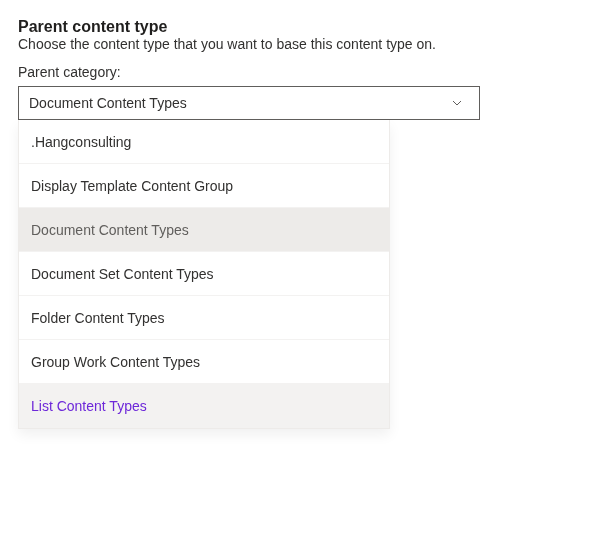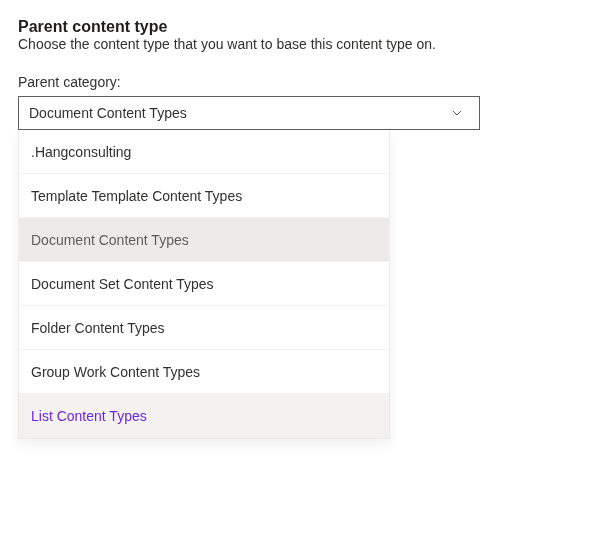--- a/index.html
+++ b/index.html
@@ -12,21 +12,21 @@
     }
     .section-title {
       font-size: 16px;
       font-weight: 600;
       color: #201f1e;
       margin-bottom: 0;
     }
     .section-description {
       font-size: 14px;
       color: #323130;
-      margin-bottom: 22px;
+      margin-bottom: 12px;
       font-weight: 400;
     }
     .field-label {
       font-size: 14px;
       color: #323130;
       margin-bottom: 6px;
       font-weight: 400;
     }
     .combobox {
       width: 462px;
@@ -90,19 +90,19 @@
   <span class="combobox-value">Document Content Types</span>
   <span class="chevron-wrap">
     <svg width="12" height="12" viewBox="0 0 12 12" fill="none">
       <path d="M2 4 L6 8 L10 4" stroke="currentColor" stroke-width="1" fill="none"></path>
     </svg>
   </span>
 </div>
 
 <div class="dropdown-list" id="dropdown-list">
     <div class="dropdown-item">.Hangconsulting</div>
-    <div class="dropdown-item">Template Template Content Types</div>
+    <div class="dropdown-item">Display Template Content Group</div>
     <div class="dropdown-item selected">Document Content Types</div>
     <div class="dropdown-item">Document Set Content Types</div>
     <div class="dropdown-item">Folder Content Types</div>
     <div class="dropdown-item">Group Work Content Types</div>
     <div class="dropdown-item hovered">List Content Types</div>
   </div>
 
 </body></html>

